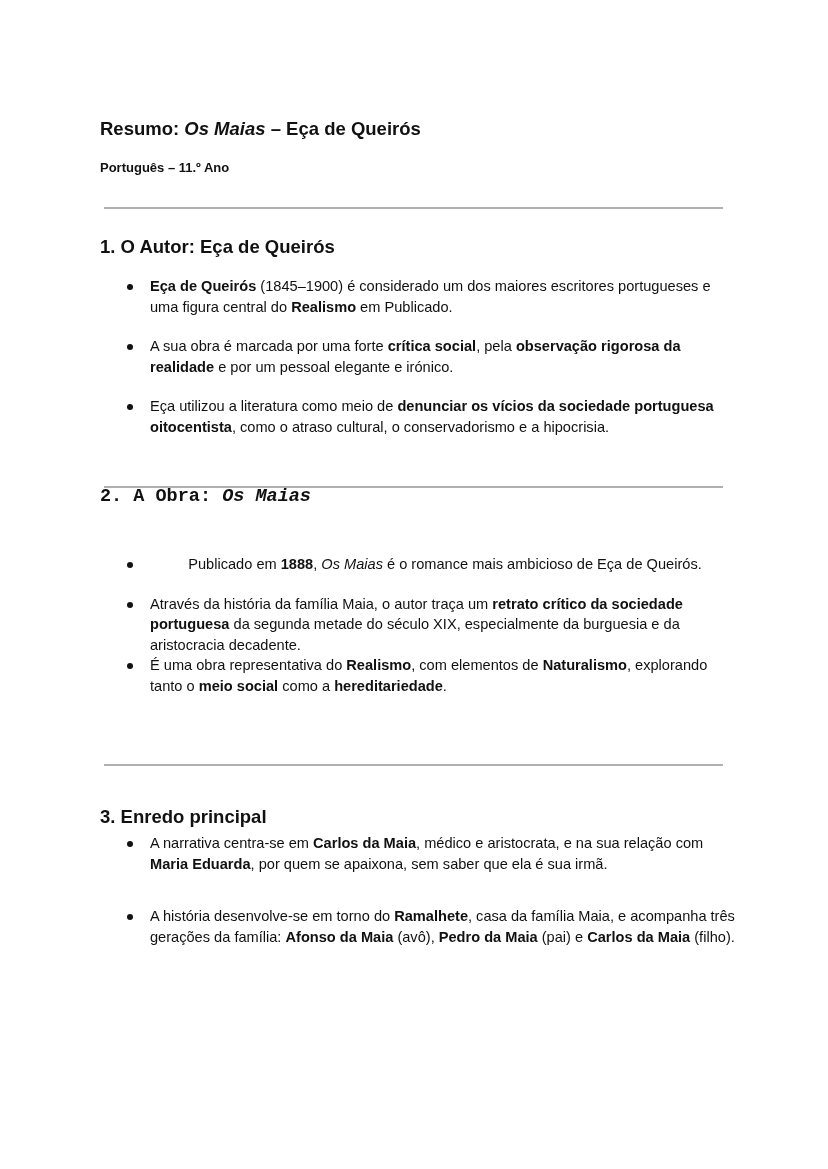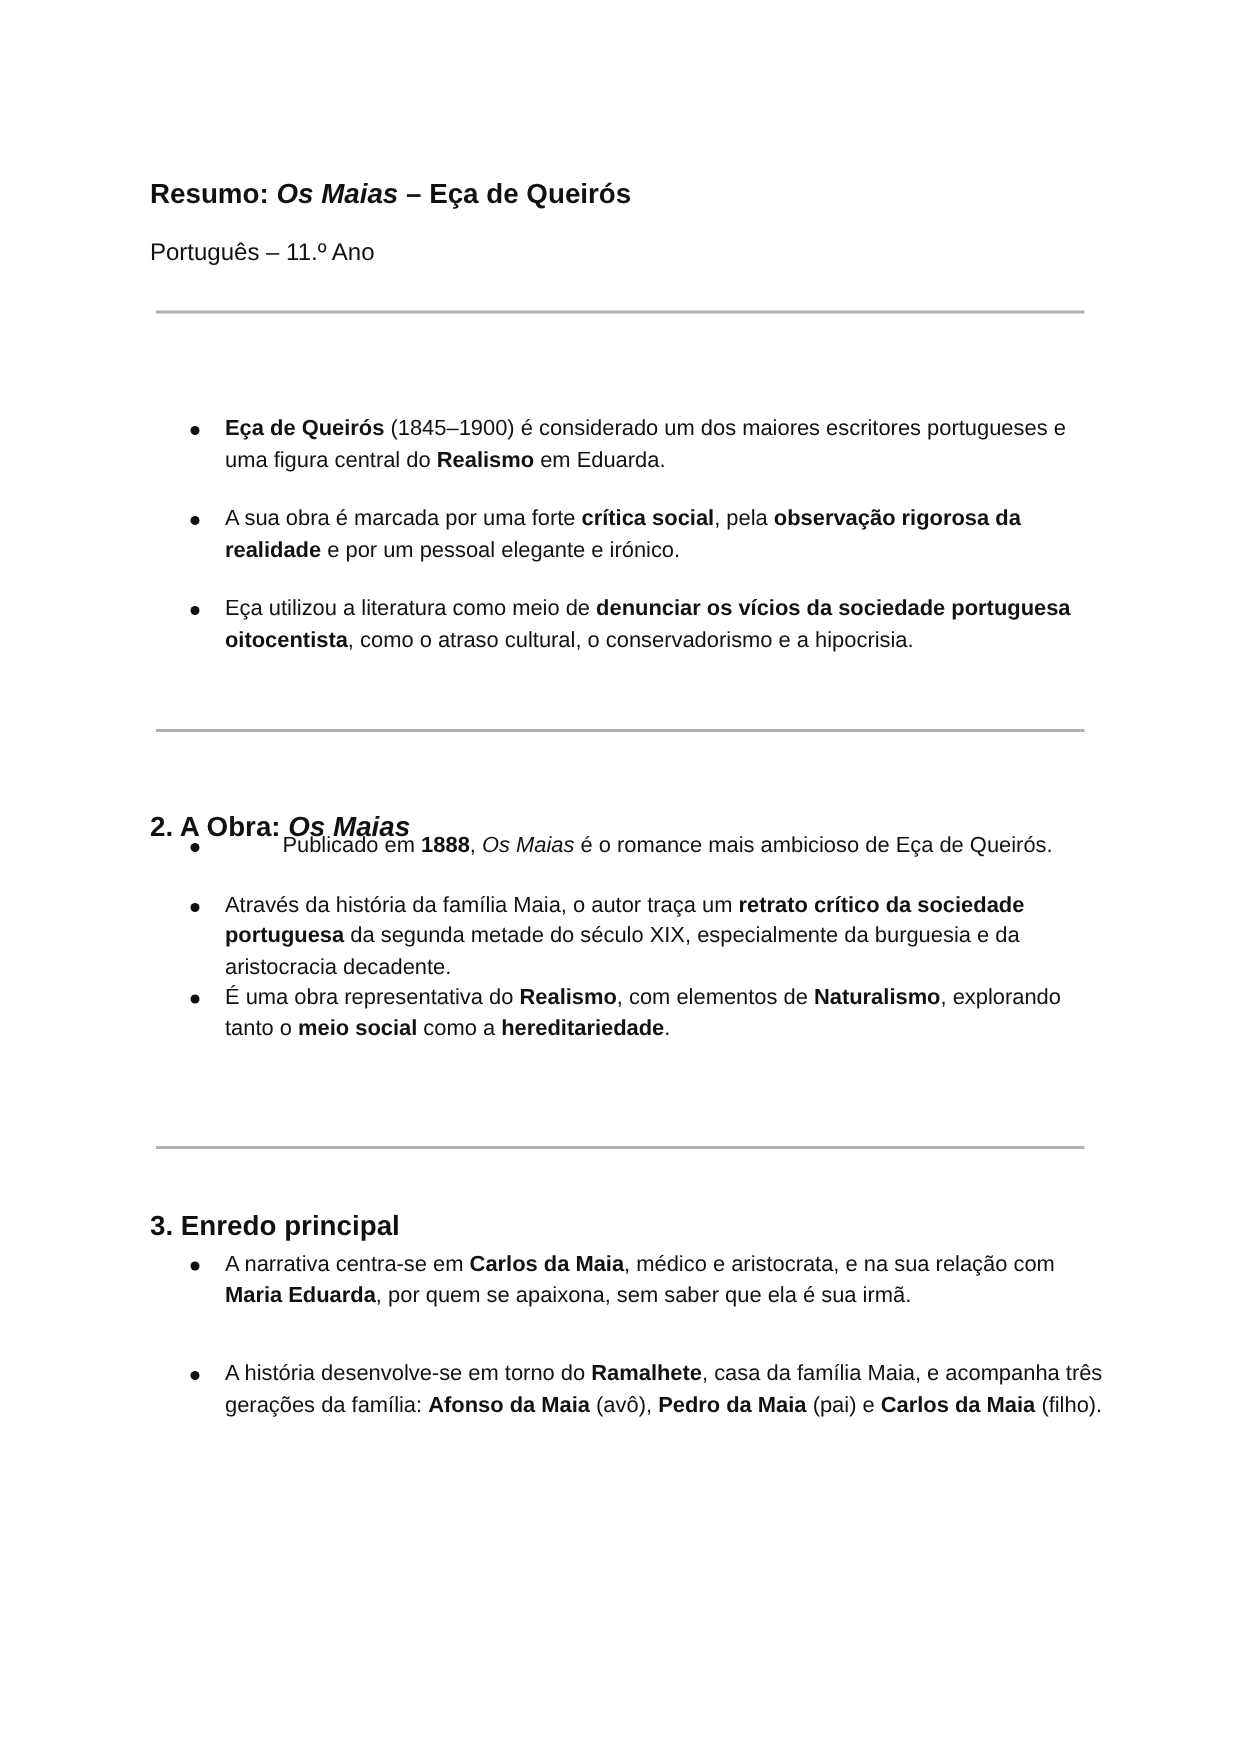--- a/index.html
+++ b/index.html
@@ -7,21 +7,21 @@
       width: 828px; height: 1169px; position: relative; overflow: hidden;
       font-family: "Liberation Sans", sans-serif; color: #111111;
     }
     .page { position: absolute; left: 0; top: 0; width: 696px; height: 1169px; }
     .title {
       position: absolute; left: 100px; top: 118px;
       font-size: 18.5px; font-weight: bold; margin: 0; white-space: nowrap;
     }
     .subtitle {
       position: absolute; left: 100px; top: 160px;
-      font-size: 16px; font-weight: normal; margin: 0; white-space: nowrap;
+      font-size: 13px; font-weight: bold; margin: 0; white-space: nowrap;
     }
     .divider {
       position: absolute; left: 104px; width: 619px; height: 0;
       border-top: 2px solid #b0b0b0;
     }
     .section-heading {
       position: absolute; left: 100px; font-size: 18.5px; font-weight: bold;
       margin: 0; white-space: nowrap;
     }
     ul.bullets {
@@ -43,29 +43,30 @@
 <body>
 
 <div class="page">
 
   <h1 class="title"><span>Resumo: </span><i>Os Maias</i><span> – Eça de Queirós</span></h1>
 
   <p class="subtitle">Português – 11.º Ano</p>
 
   <div class="divider" style="top:207px;"></div>
 
+  <h2 class="section-heading" style="top:236px;"><span>1. O Autor: Eça de Queirós</span><i></i></h2>
   <ul class="bullets" style="top:276px;">
-      <li style="margin-bottom: 19px;"><span class="dot"></span><b>Eça de Queirós</b><span> (1845–1900) é considerado um dos maiores escritores portugueses e uma figura central do </span><b>Realismo</b><span> em Eduarda.</span></li>
+      <li style="margin-bottom: 19px;"><span class="dot"></span><b>Eça de Queirós</b><span> (1845–1900) é considerado um dos maiores escritores portugueses e uma figura central do </span><b>Realismo</b><span> em Publicado.</span></li>
       <li style="margin-bottom: 19px;"><span class="dot"></span><span>A sua obra é marcada por uma forte </span><b>crítica social</b><span>, pela </span><b>observação rigorosa da realidade</b><span> e por um pessoal elegante e irónico.</span></li>
       <li style="margin-bottom: 0px;"><span class="dot"></span><span>Eça utilizou a literatura como meio de </span><b>denunciar os vícios da sociedade portuguesa oitocentista</b><span>, como o atraso cultural, o conservadorismo e a hipocrisia.</span></li>
     </ul>
 
   <div class="divider" style="top:486px;"></div>
 
-  <h2 class="section-heading" style="top:540px;"><span>2. A Obra: </span><i>Os Maias</i></h2>
+  <h2 class="section-heading" style="top:486px;font-family:Liberation Mono, monospace;"><span>2. A Obra: </span><i>Os Maias</i></h2>
   <ul class="bullets" style="top:554px;">
       <li style="margin-bottom: 19px; text-align: center;"><span class="dot"></span><span>Publicado em </span><b>1888</b><span>, </span><i>Os Maias</i><span> é o romance mais ambicioso de Eça de Queirós.</span></li>
       <li style=""><span class="dot"></span><span>Através da história da família Maia, o autor traça um </span><b>retrato crítico da sociedade portuguesa</b><span> da segunda metade do século XIX, especialmente da burguesia e da aristocracia decadente.</span></li>
       <li style="margin-bottom: 0px;"><span class="dot"></span><span>É uma obra representativa do </span><b>Realismo</b><span>, com elementos de </span><b>Naturalismo</b><span>, explorando tanto o </span><b>meio social</b><span> como a </span><b>hereditariedade</b><span>.</span></li>
     </ul>
 
   <div class="divider" style="top:764px;"></div>
 
   <h2 class="section-heading" style="top:806px;"><span>3. Enredo principal</span><i></i></h2>
   <ul class="bullets" style="top:833px;">

